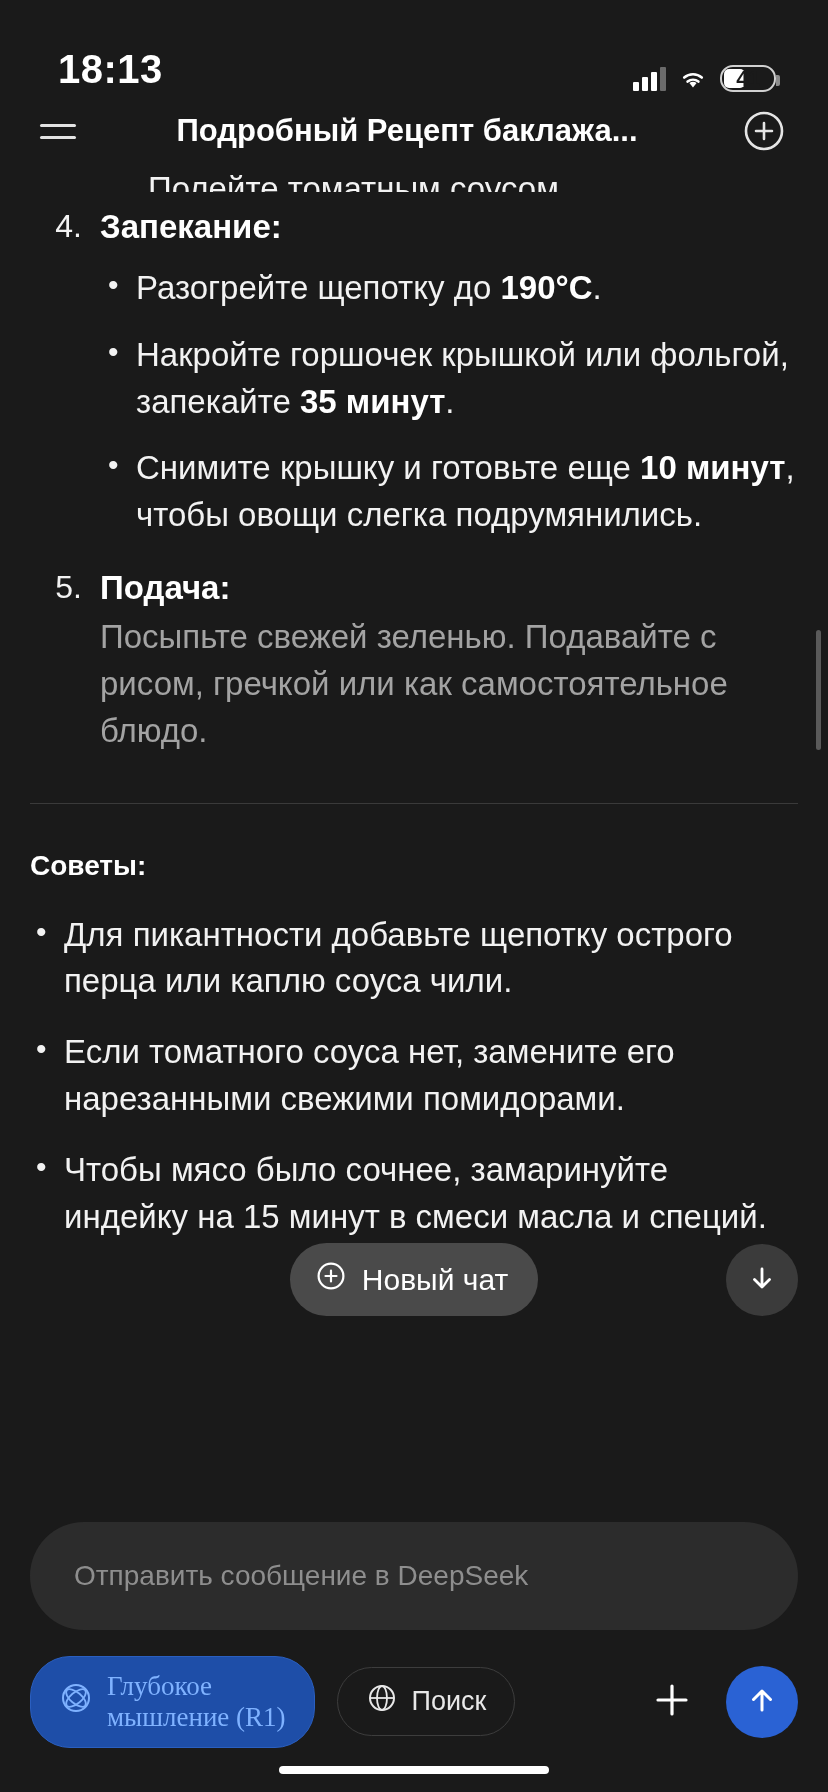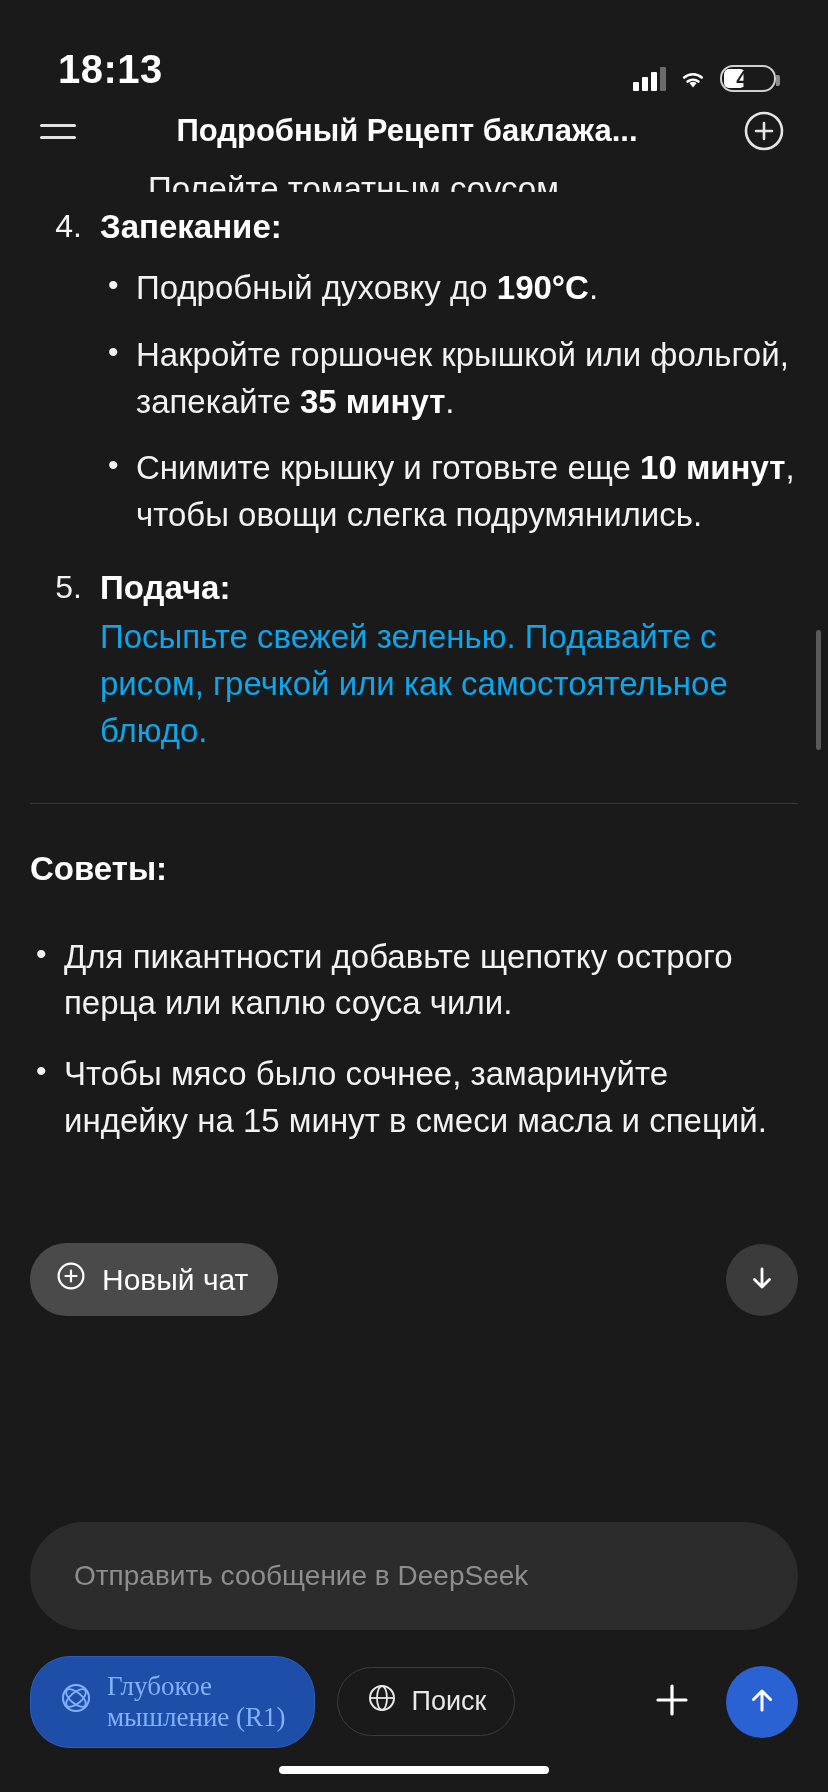--- a/index.html
+++ b/index.html
@@ -114,21 +114,21 @@
     width: 70px;
     text-align: right;
     padding-right: 18px;
     font-size: 32px;
     color: #f2f2f2;
     line-height: 1.42;
     flex: none;
   }
   .step-body { flex: 1; }
   .step-title { font-size: 33px; font-weight: 700; line-height: 1.42; color: #ffffff; }
-  .step-para { font-size: 33px; line-height: 1.42; color: #0ea5e9; margin-top: 2px; }
+  .step-para { font-size: 33px; line-height: 1.42; color: #a3a3a3; margin-top: 2px; }
   ul.sublist { list-style: none; margin-top: 14px; }
   ul.sublist li {
     position: relative;
     padding-left: 36px;
     font-size: 33px;
     line-height: 1.42;
     margin-bottom: 20px;
     color: #f2f2f2;
   }
   ul.sublist li:before {
@@ -139,24 +139,24 @@
     color: #f2f2f2;
     font-size: 30px;
   }
   b { font-weight: 700; color: #ffffff; }
   .divider {
     height: 1px;
     background: #3a3a3a;
     margin: 48px 0 46px 0;
   }
   .tips-title {
-    font-size: 33px;
+    font-size: 28px;
     font-weight: 700;
     color: #ffffff;
-    margin-bottom: 46px;
+    margin-bottom: 30px;
     padding-left: 0;
   }
   ul.tips { list-style: none; }
   ul.tips li {
     position: relative;
     padding-left: 34px;
     font-size: 33px;
     line-height: 1.42;
     margin-bottom: 24px;
     color: #f2f2f2;
@@ -184,21 +184,21 @@
     border-radius: 3px;
   }
 
   
   .floating-row {
     position: absolute;
     left: 0; right: 0;
     bottom: 476px;
     display: flex;
     align-items: center;
-    justify-content: flex-start;
+    justify-content: center;
     padding: 0 30px;
   }
   .new-chat-pill {
     display: flex;
     align-items: center;
     gap: 14px;
     background: #4a4a4a;
     color: #ffffff;
     font-size: 30px;
     font-weight: 500;
@@ -325,21 +325,21 @@
 
   <div class="clipped-line">Полейте томатным соусом.</div>
 
   <ol class="steps">
 
     <li class="step">
       <div class="step-num">4.</div>
       <div class="step-body">
         <div class="step-title">Запекание:</div>
         <ul class="sublist">
-          <li><span>Подробный духовку до </span><b>190°C</b><span>.</span></li>
+          <li><span>Разогрейте щепотку до </span><b>190°C</b><span>.</span></li>
           <li><span>Накройте горшочек крышкой или фольгой, запекайте </span><b>35 минут</b><span>.</span></li>
           <li><span>Снимите крышку и готовьте еще </span><b>10 минут</b><span>, чтобы овощи слегка подрумянились.</span></li>
         </ul>
       </div>
     </li>
 
     <li class="step">
       <div class="step-num">5.</div>
       <div class="step-body">
         <div class="step-title">Подача:</div>
@@ -347,20 +347,21 @@
       </div>
     </li>
 
   </ol>
 
   <div class="divider"></div>
 
   <div class="tips-title">Советы:</div>
   <ul class="tips">
     <li>Для пикантности добавьте щепотку острого перца или каплю соуса чили.</li>
+    <li>Если томатного соуса нет, замените его нарезанными свежими помидорами.</li>
     <li>Чтобы мясо было сочнее, замаринуйте индейку на 15 минут в смеси масла и специй.</li>
   </ul>
 
   <div class="scroll-indicator"></div>
   <div class="fade-bottom"></div>
 </div>
 
 <div class="floating-row">
   <div class="new-chat-pill">
     <span>

